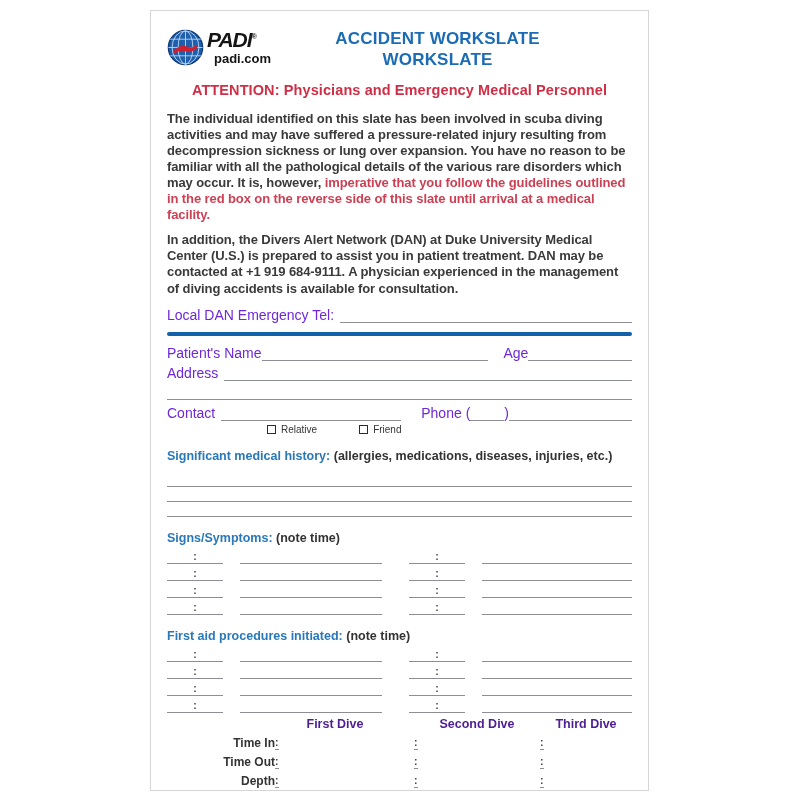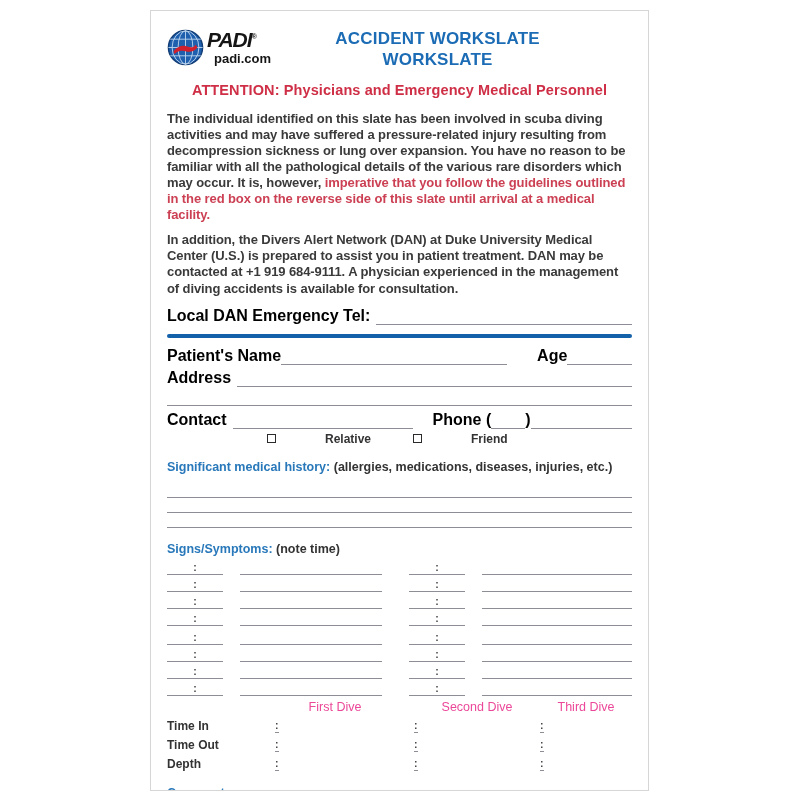--- a/index.html
+++ b/index.html
@@ -28,34 +28,34 @@
   
   .para { font-size: 13px; font-weight: bold; line-height: 1.24; color: #3a3a3a; letter-spacing: -0.1px; }
   .para1 { margin-top: 13px; }
   .para2 { margin-top: 9px; }
   .redtext { color: #cc4054; }
 
   
   .fl { border-bottom: 1px solid #8d8d96; display: inline-block; height: 14px; }
   .fill { flex: 1 1 auto; }
   .row { display: flex; align-items: flex-end; }
-  .lab { font-size: 16px; font-weight: bold; color: #000000; white-space: nowrap; }
+  .lab { font-size: 14px; font-weight: normal; color: #6d28d9; white-space: nowrap; }
 
   .dan-row { margin-top: 10px; }
   .divider { height: 4px; background: #1361a9; border-radius: 3px; margin-top: 9px; }
 
   
   .patient-row1 { margin-top: 9px; }
   .patient-row2 { margin-top: 4px; text-align: center; }
   .blank-full { margin-top: 4px; height: 15px; border-bottom: 1px solid #8d8d96; }
   .contact-row { margin-top: 5px; }
   .check-row { display: flex; align-items: center; margin-left: 100px; margin-top: 3px; gap: 42px; }
   .check-item { display: flex; align-items: center; gap: 5px; }
   .cbox { width: 9px; height: 9px; border: 1.6px solid #2b2b2b; display: inline-block; background: #fff; }
-  .clabel { font-size: 12px; font-weight: bold; color: #333; margin-left: 44px; }
+  .clabel { font-size: 10px; font-weight: normal; color: #333; }
 
   
   .sec-head { margin-top: 14px; font-size: 12.5px; }
   .sec-label { color: #2878ba; font-weight: bold; text-align: right; }
   .sec-hint { color: #333; font-weight: bold; }
   .mh-lines { margin-top: 10px; }
   .mh-line { height: 14px; border-bottom: 1px solid #8d8d96; }
   .mh-line + .mh-line { margin-top: 1px; }
 
   
@@ -63,24 +63,24 @@
   .trow { display: flex; align-items: flex-end; height: 17px; }
   .tfield { width: 56px; border-bottom: 1px solid #8d8d96; text-align: center;
     font-size: 10.5px; font-weight: bold; color: #444; line-height: 1; padding-bottom: 1px; }
   .dline { width: 142px; border-bottom: 1px solid #8d8d96; height: 13px; margin-left: 17px; }
   .tfield.right { margin-left: 27px; }
   .dline.right { margin-left: 17px; flex: 1 1 auto; width: auto; }
 
   
   .dive-table { margin-top: 4px; }
   .dive-hrow { display: flex; }
-  .dive-hcell { font-size: 12.5px; font-weight: normal; color: #ec4899; text-align: center; }
+  .dive-hcell { font-size: 12.5px; font-weight: bold; color: #4c1d95; text-align: center; }
   .dive-row { display: flex; align-items: flex-end; height: 19px; }
   .dive-lab { font-size: 12px; font-weight: bold; color: #333; }
-  .c0 { width: 108px; }
+  .c0 { width: 108px; text-align: right; }
   .c1 { width: 120px; }
   .c2 { width: 126px; margin-left: 19px; }
   .c3 { flex: 1 1 auto; }
   .dive-tf { width: 58px; margin: 0 auto; border-bottom: 1px solid #8d8d96; text-align: center;
     font-size: 10.5px; font-weight: bold; color: #444; line-height: 1; padding-bottom: 1px; }
 
   
   .comments-row { margin-top: 15px; }
 </style>
 </head>
@@ -124,21 +124,21 @@
   <div class="row dan-row">
     <span class="lab">Local DAN Emergency Tel:</span>
     <span class="fl fill" style="margin-left:6px;"></span>
   </div>
 
   <div class="divider"></div>
 
   <div class="row patient-row1">
     <span class="lab">Patient's Name</span>
     <span class="fl" style="width:226px;"></span>
-    <span class="lab" style="margin-left:30px;">Age</span>
+    <span class="lab" style="margin-left:16px;">Age</span>
     <span class="fl fill"></span>
   </div>
   <div class="row patient-row2">
     <span class="lab">Address</span>
     <span class="fl fill" style="margin-left:6px;"></span>
   </div>
   <div class="blank-full"></div>
 
   <div class="row contact-row">
     <span class="lab">Contact</span>
@@ -193,20 +193,24 @@
       <span class="dline right"></span>
     </div>
     <div class="trow">
       <span class="tfield">:</span>
       <span class="dline"></span>
       <span class="tfield right">:</span>
       <span class="dline right"></span>
     </div>
   </div>
 
+  <div class="sec-head">
+    <span class="sec-label">First aid procedures initiated:</span>
+    <span class="sec-hint">(note time)</span>
+  </div>
   <div class="time-grid">
     <div class="trow">
       <span class="tfield">:</span>
       <span class="dline"></span>
       <span class="tfield right">:</span>
       <span class="dline right"></span>
     </div>
     <div class="trow">
       <span class="tfield">:</span>
       <span class="dline"></span>

